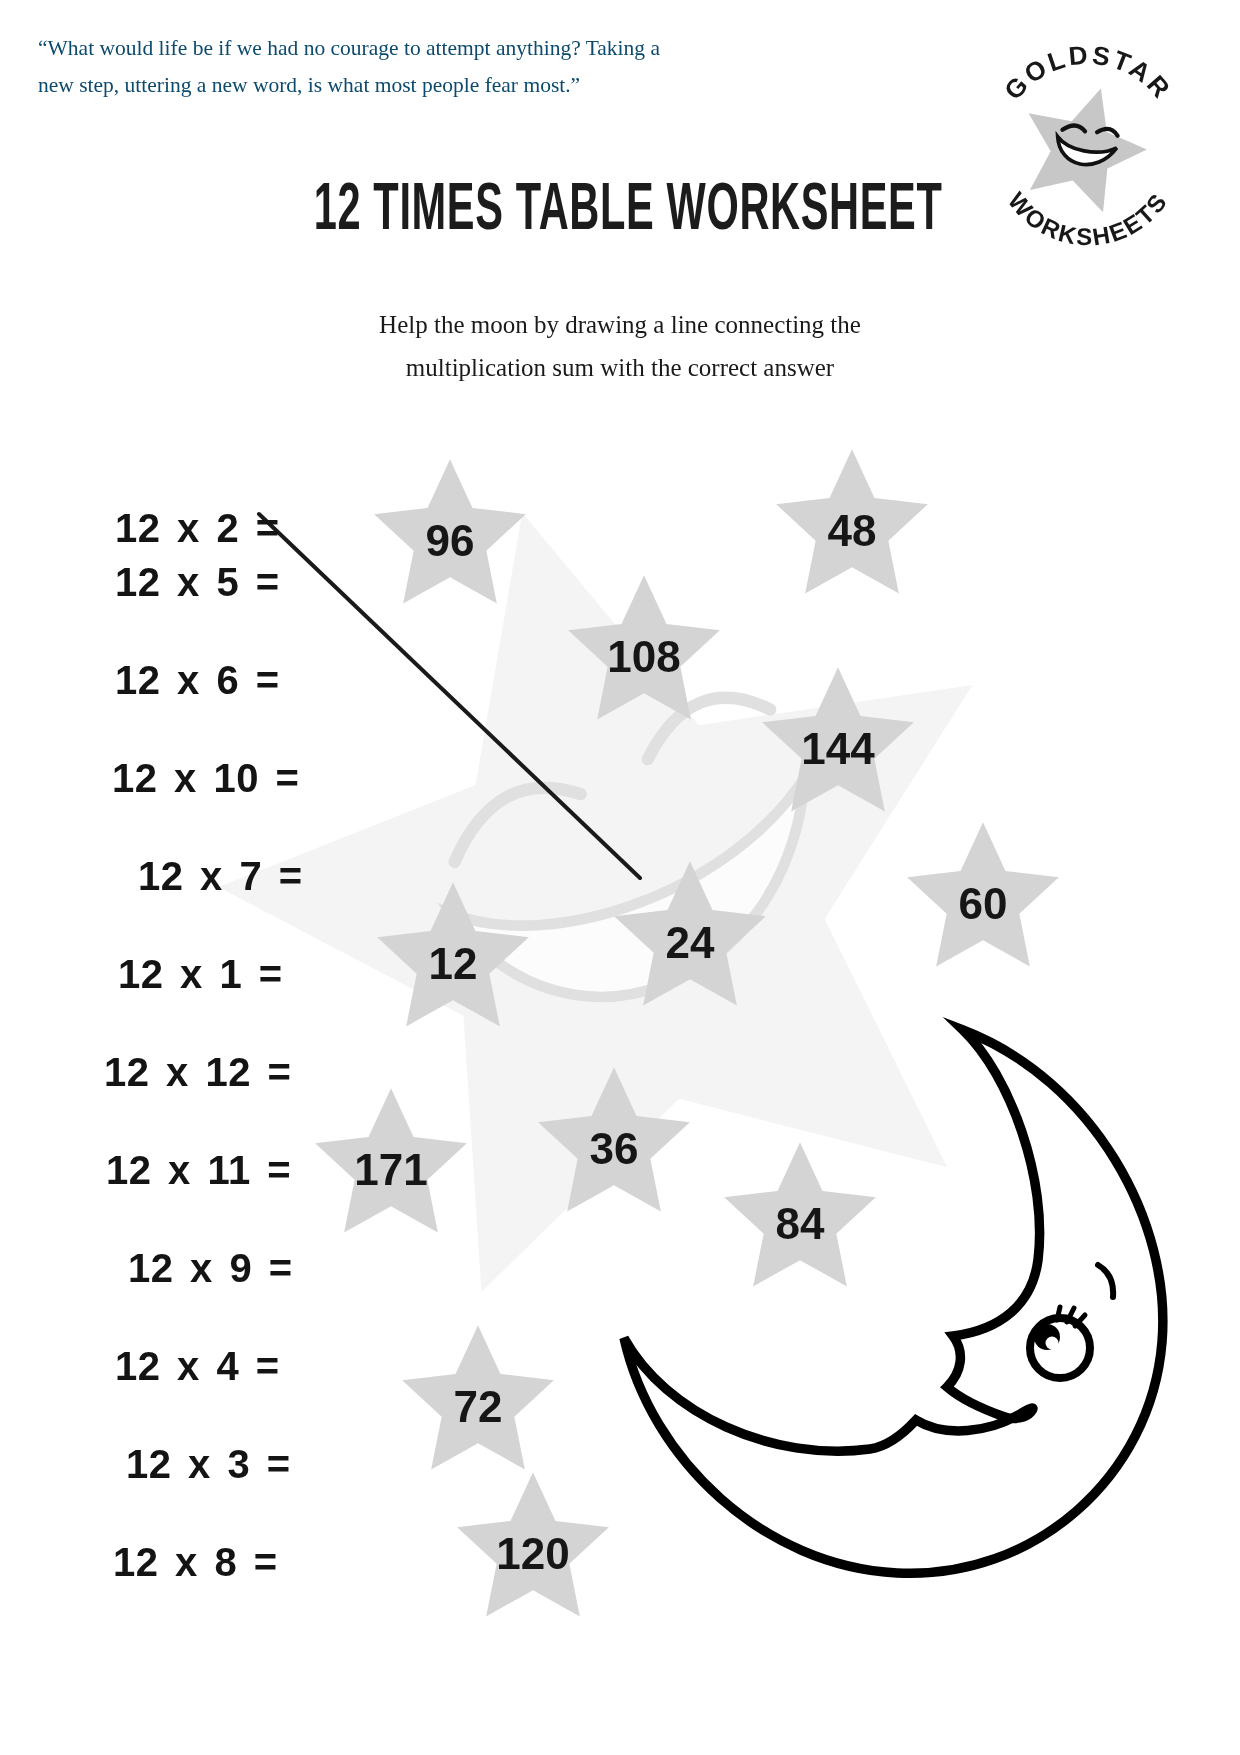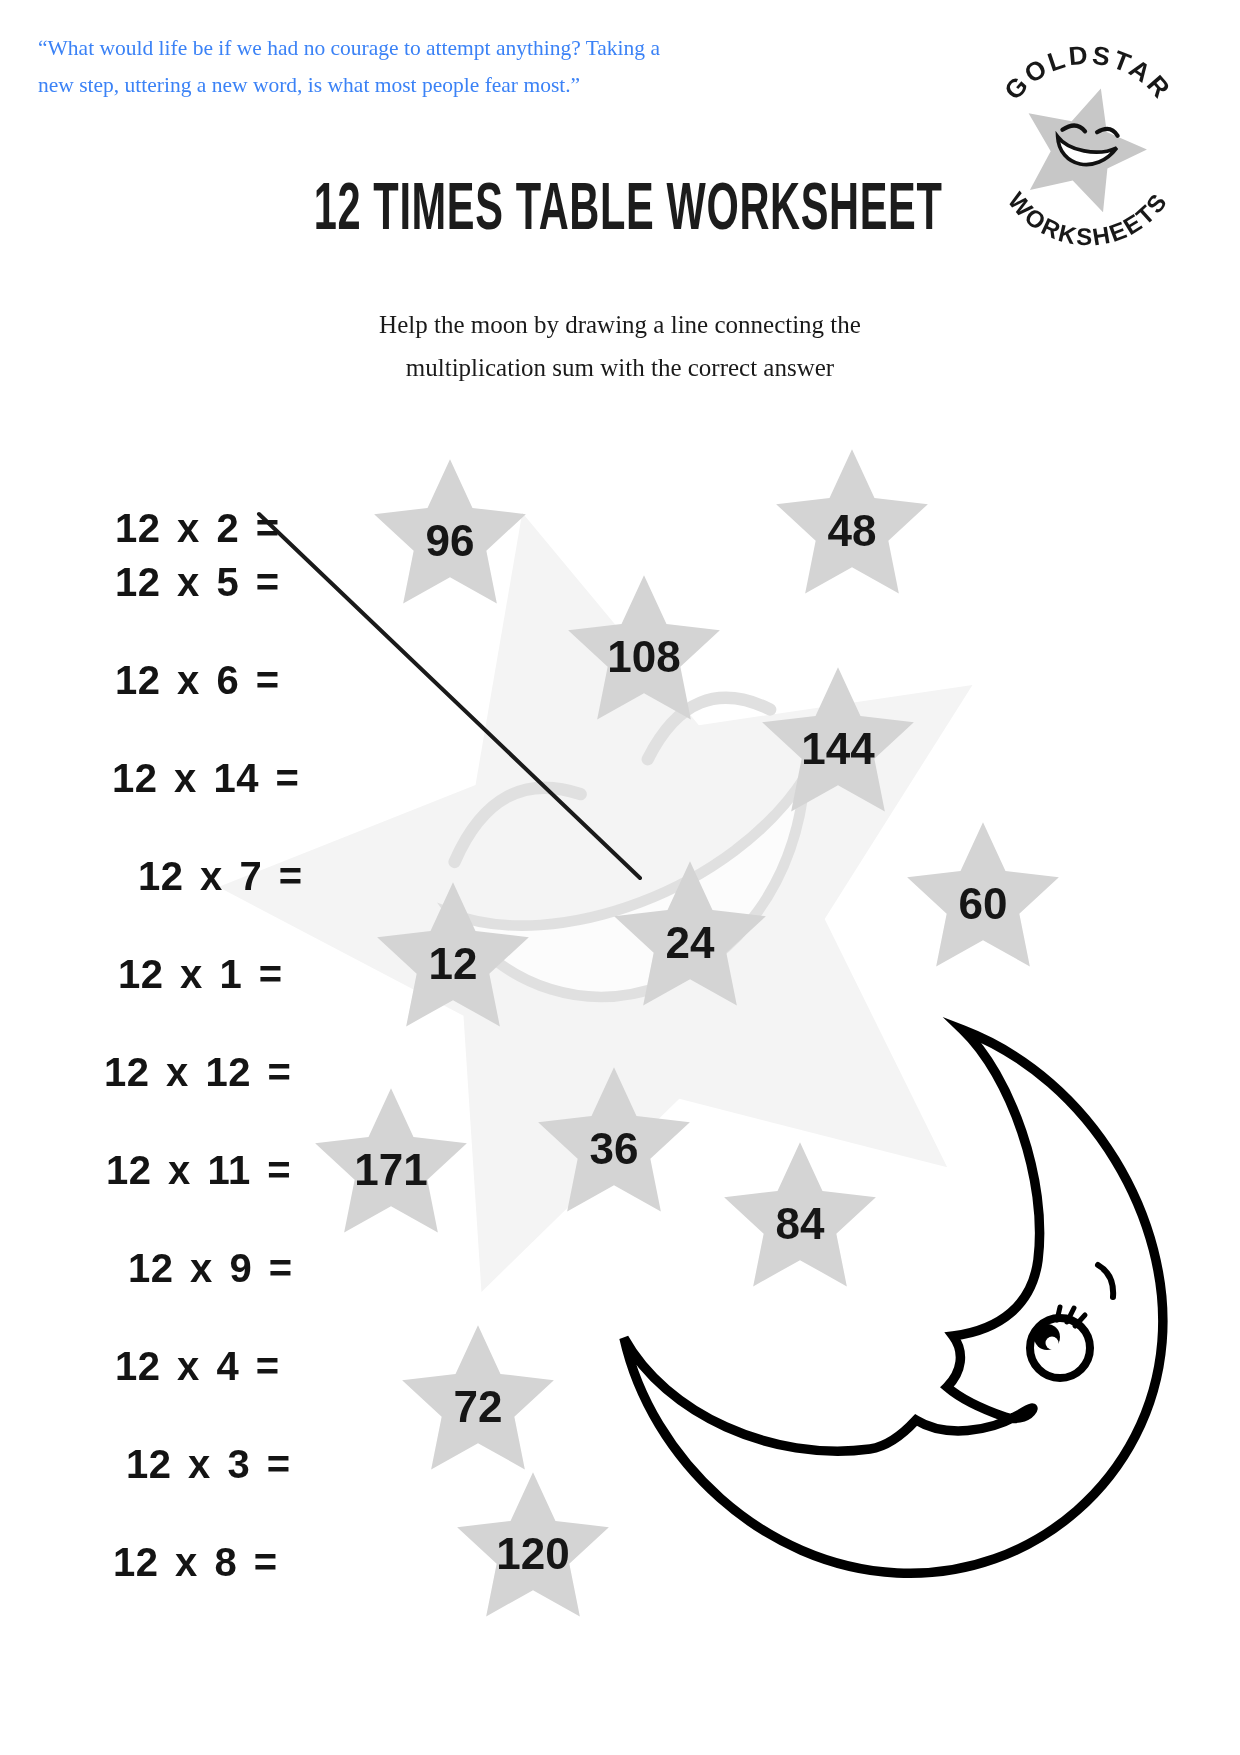--- a/index.html
+++ b/index.html
@@ -10,21 +10,21 @@
   }
   
   .wm-svg{position:absolute;left:0;top:0;z-index:0;}
   .overlay-svg{position:absolute;left:0;top:0;z-index:1;pointer-events:none;}
   .stars-layer{position:absolute;left:0;top:0;width:100%;height:100%;z-index:2;border-radius:15px;}
   .text-layer{position:absolute;left:0;top:0;width:100%;height:100%;z-index:3;pointer-events:none;}
 
   
   .quote{
     position:absolute;left:38px;top:30px;width:700px;
-    font-family:"Liberation Serif",serif;font-size:21.5px;line-height:37px;color:#3b82f6;
+    font-family:"Liberation Serif",serif;font-size:21.5px;line-height:37px;color:#0c4a6e;
   }
   .attribution{
     position:absolute;left:0;top:106px;width:1186px;text-align:center;
     font-family:"Liberation Serif",serif;font-size:23px;color:#111;
   }
   .attribution .name{font-weight:bold;}
   .title-wrap{position:absolute;left:0;top:168px;width:1240px;text-align:center;margin-left:8px;}
   .title-wrap span{
     display:inline-block;transform:scaleX(0.63);transform-origin:center;
     font-size:66px;font-weight:bold;letter-spacing:1px;color:#1c1c1c;white-space:nowrap;
@@ -234,21 +234,21 @@
 
     <div class="problem" style="left: 115px; top: 560px;">
       <span>12 x 5 =</span>
     </div>
 
     <div class="problem" style="left: 115px; top: 658px;">
       <span>12 x 6 =</span>
     </div>
 
     <div class="problem" style="left: 112px; top: 756px;">
-      <span>12 x 14 =</span>
+      <span>12 x 10 =</span>
     </div>
 
     <div class="problem" style="left: 115px; top: 854px; margin-left: 23px;">
       <span>12 x 7 =</span>
     </div>
 
     <div class="problem" style="left: 118px; top: 952px;">
       <span>12 x 1 =</span>
     </div>
 

